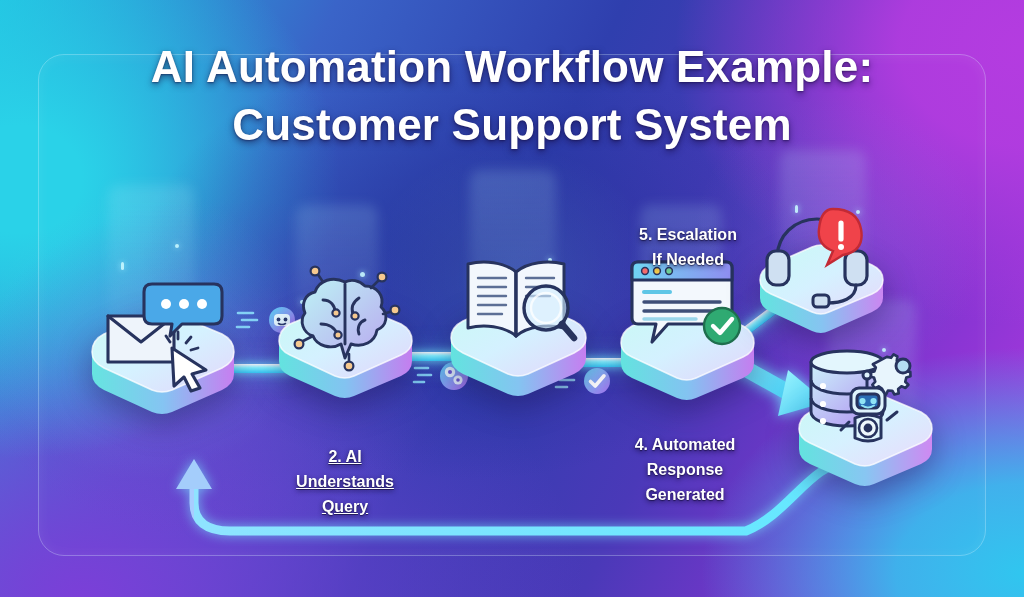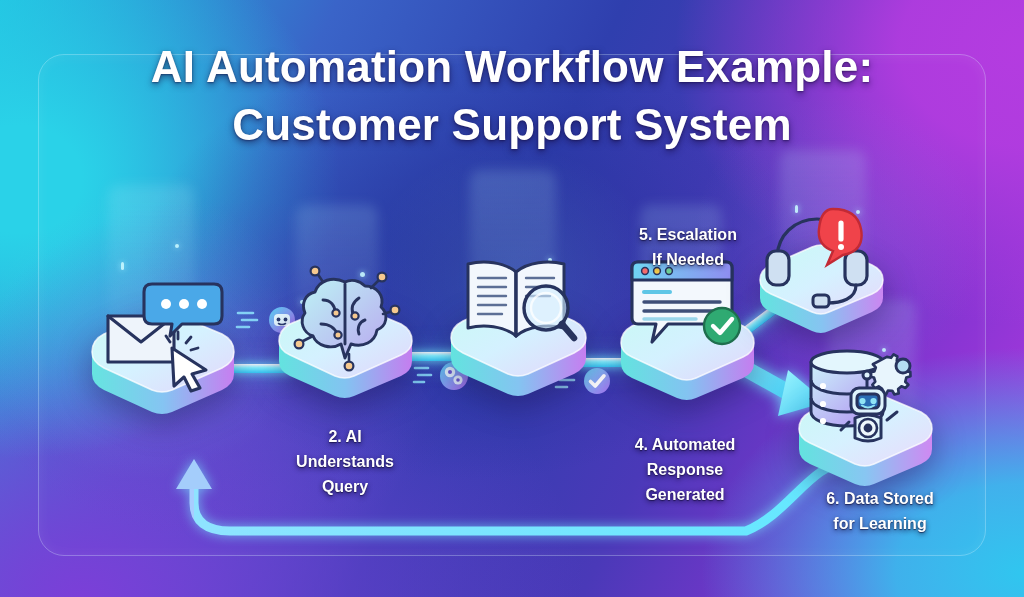--- a/index.html
+++ b/index.html
@@ -328,21 +328,21 @@
             <circle cx="108" cy="44" r="4.4"></circle>
           <circle cx="12" cy="78" r="4.4"></circle>
             <circle cx="62" cy="100" r="4.4"></circle>
           <circle cx="49" cy="47" r="3.6"></circle>
             <circle cx="68" cy="50" r="3.6"></circle>
             <circle cx="51" cy="69" r="3.6"></circle>
         </g>
       </svg>
     </div>
   </div>
-  <div class="label" style="left:250px; top:424px; width:190px;">2. AI
+  <div class="label" style="left:250px; top:444px; width:190px;text-decoration:underline;">2. AI
 Understands
 Query</div>
 
   <div class="node" style="left:442px; top:288px; width:152px; height:110px;">
     <div class="plat">
       <svg viewBox="0 0 152 110">
         <defs>
           <linearGradient id="t3" x1="0" y1="0" x2="1" y2="1">
             <stop offset="0" stop-color="#c8faf4"></stop>
               <stop offset=".5" stop-color="#d4f1ff"></stop>
@@ -543,16 +543,14 @@
         <path d="M63 59.5 Q69 63.5 75 59.5" stroke="#8fe3f5" stroke-width="2" fill="none" stroke-linecap="round"></path>
         <g stroke="#27335e" stroke-width="2.6">
             <circle cx="69" cy="82" r="9" fill="#eef8fd"></circle>
           </g>
         <g fill="#27335e">
             <circle cx="69" cy="82" r="4.4"></circle>
           </g>
       </svg>
     </div>
   </div>
-  <div class="label" style="left:784px; top:486px; width:192px;">6. Data Stored
-for Learning</div>
 
 </div>
 
 </body></html>

